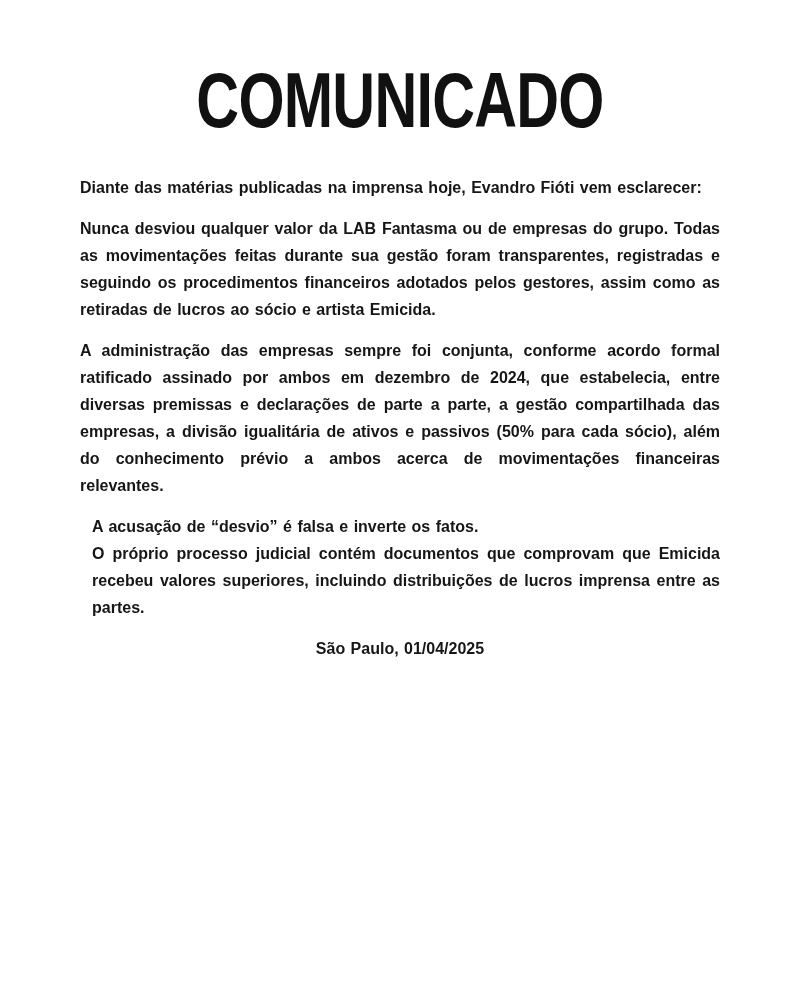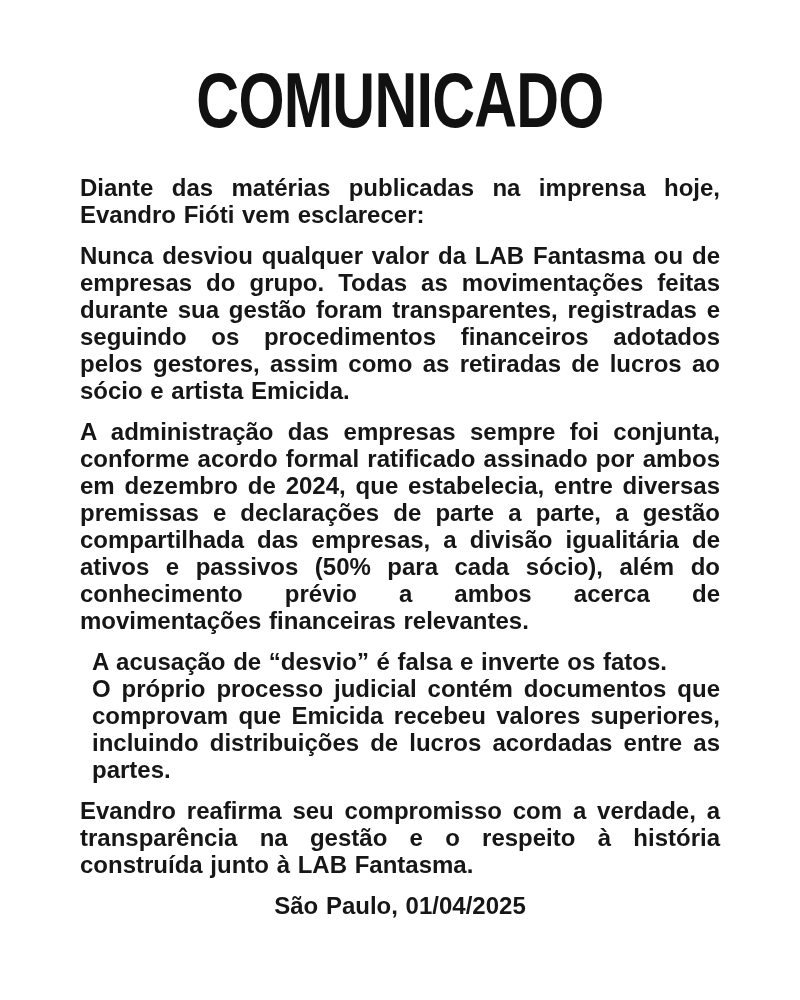--- a/index.html
+++ b/index.html
@@ -34,21 +34,21 @@
     white-space: nowrap;
   }
   .doc-body {
     margin-top: 34px;
     padding: 0 80px;
   }
   .para {
     margin: 0 0 14px 0;
     padding: 0;
     font-weight: 700;
-    font-size: 24px;
+    font-size: 16px;
     line-height: 27px;
     text-align: justify;
     text-justify: inter-word;
     color: #161616;
     word-spacing: 1px;
   }
   .para-group {
     margin: 0 0 14px 0;
   }
   .para.tight {
@@ -69,21 +69,20 @@
   <div class="doc-body">
     <p class="para">Diante das matérias publicadas na imprensa hoje, Evandro Fióti vem esclarecer:</p>
 
     <p class="para">Nunca desviou qualquer valor da LAB Fantasma ou de empresas do grupo. Todas as movimentações feitas durante sua gestão foram transparentes, registradas e seguindo os procedimentos financeiros adotados pelos gestores, assim como as retiradas de lucros ao sócio e artista Emicida.</p>
 
     <p class="para">A administração das empresas sempre foi conjunta, conforme acordo formal ratificado assinado por ambos em dezembro de 2024, que estabelecia, entre diversas premissas e declarações de parte a parte, a gestão compartilhada das empresas, a divisão igualitária de ativos e passivos (50% para cada sócio), além do conhecimento prévio a ambos acerca de movimentações financeiras relevantes.</p>
 
     <div class="para-group">
       <p class="para tight">A acusação de “desvio” é falsa e inverte os fatos.</p>
 
-      <p class="para tight">O próprio processo judicial contém documentos que comprovam que Emicida recebeu valores superiores, incluindo distribuições de lucros acordadas entre as partes.</p>
+      <p class="para tight">O próprio processo judicial contém documentos que comprovam que Emicida recebeu valores superiores, incluindo distribuições de lucros imprensa entre as partes.</p>
 
     </div>
 
-    <p class="para">Evandro reafirma seu compromisso com a verdade, a transparência na gestão e o respeito à história construída junto à LAB Fantasma.</p>
 
     <p class="para closing">São Paulo, 01/04/2025</p>
   </div>
 </div>
 
 </body></html>

